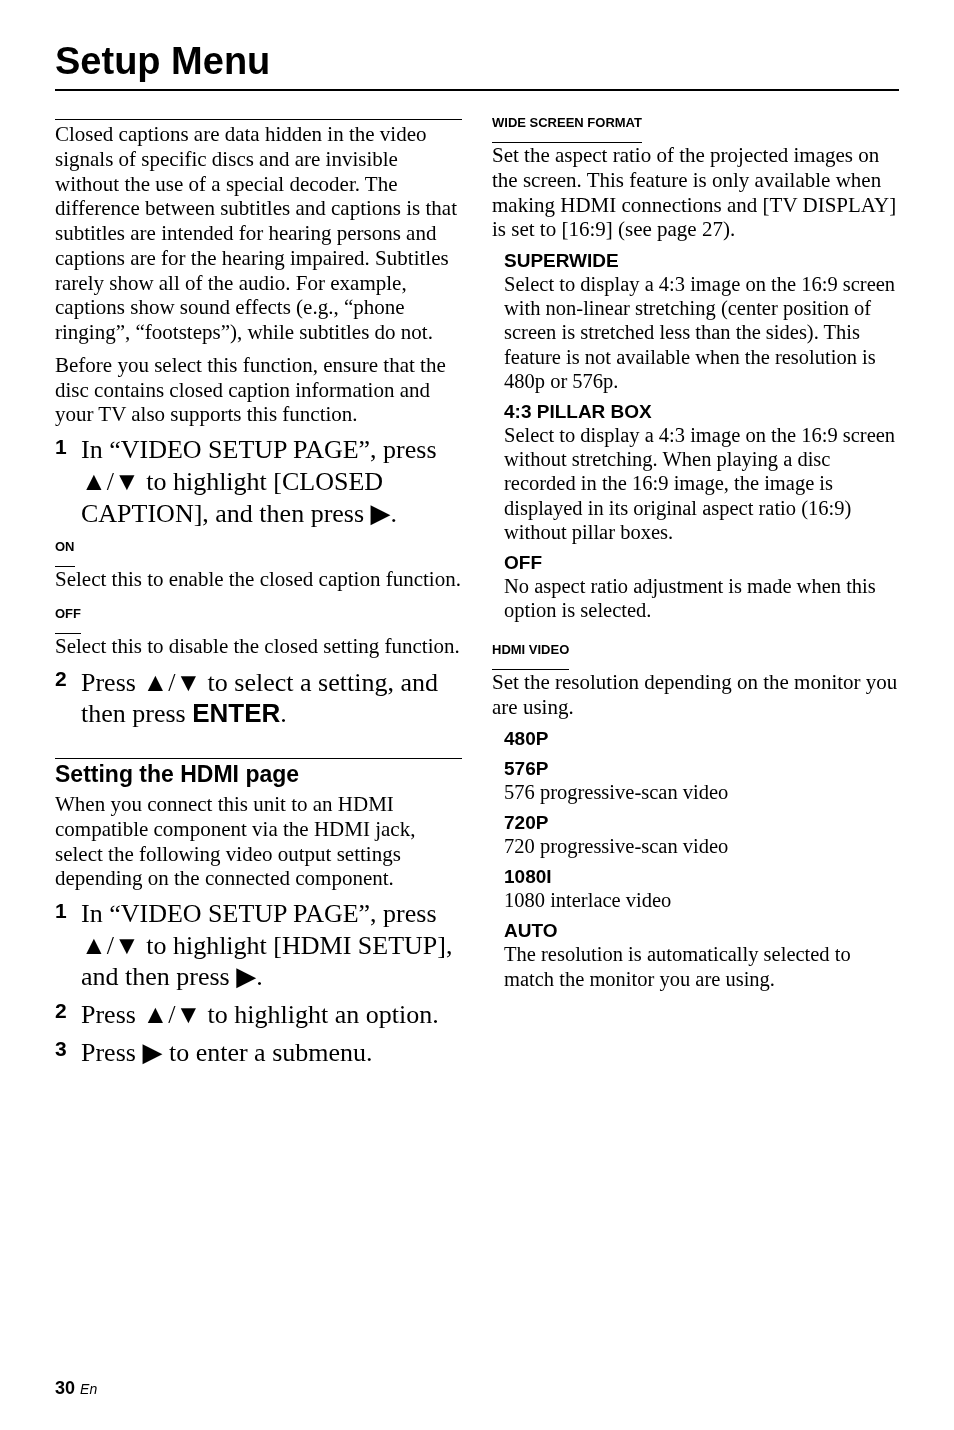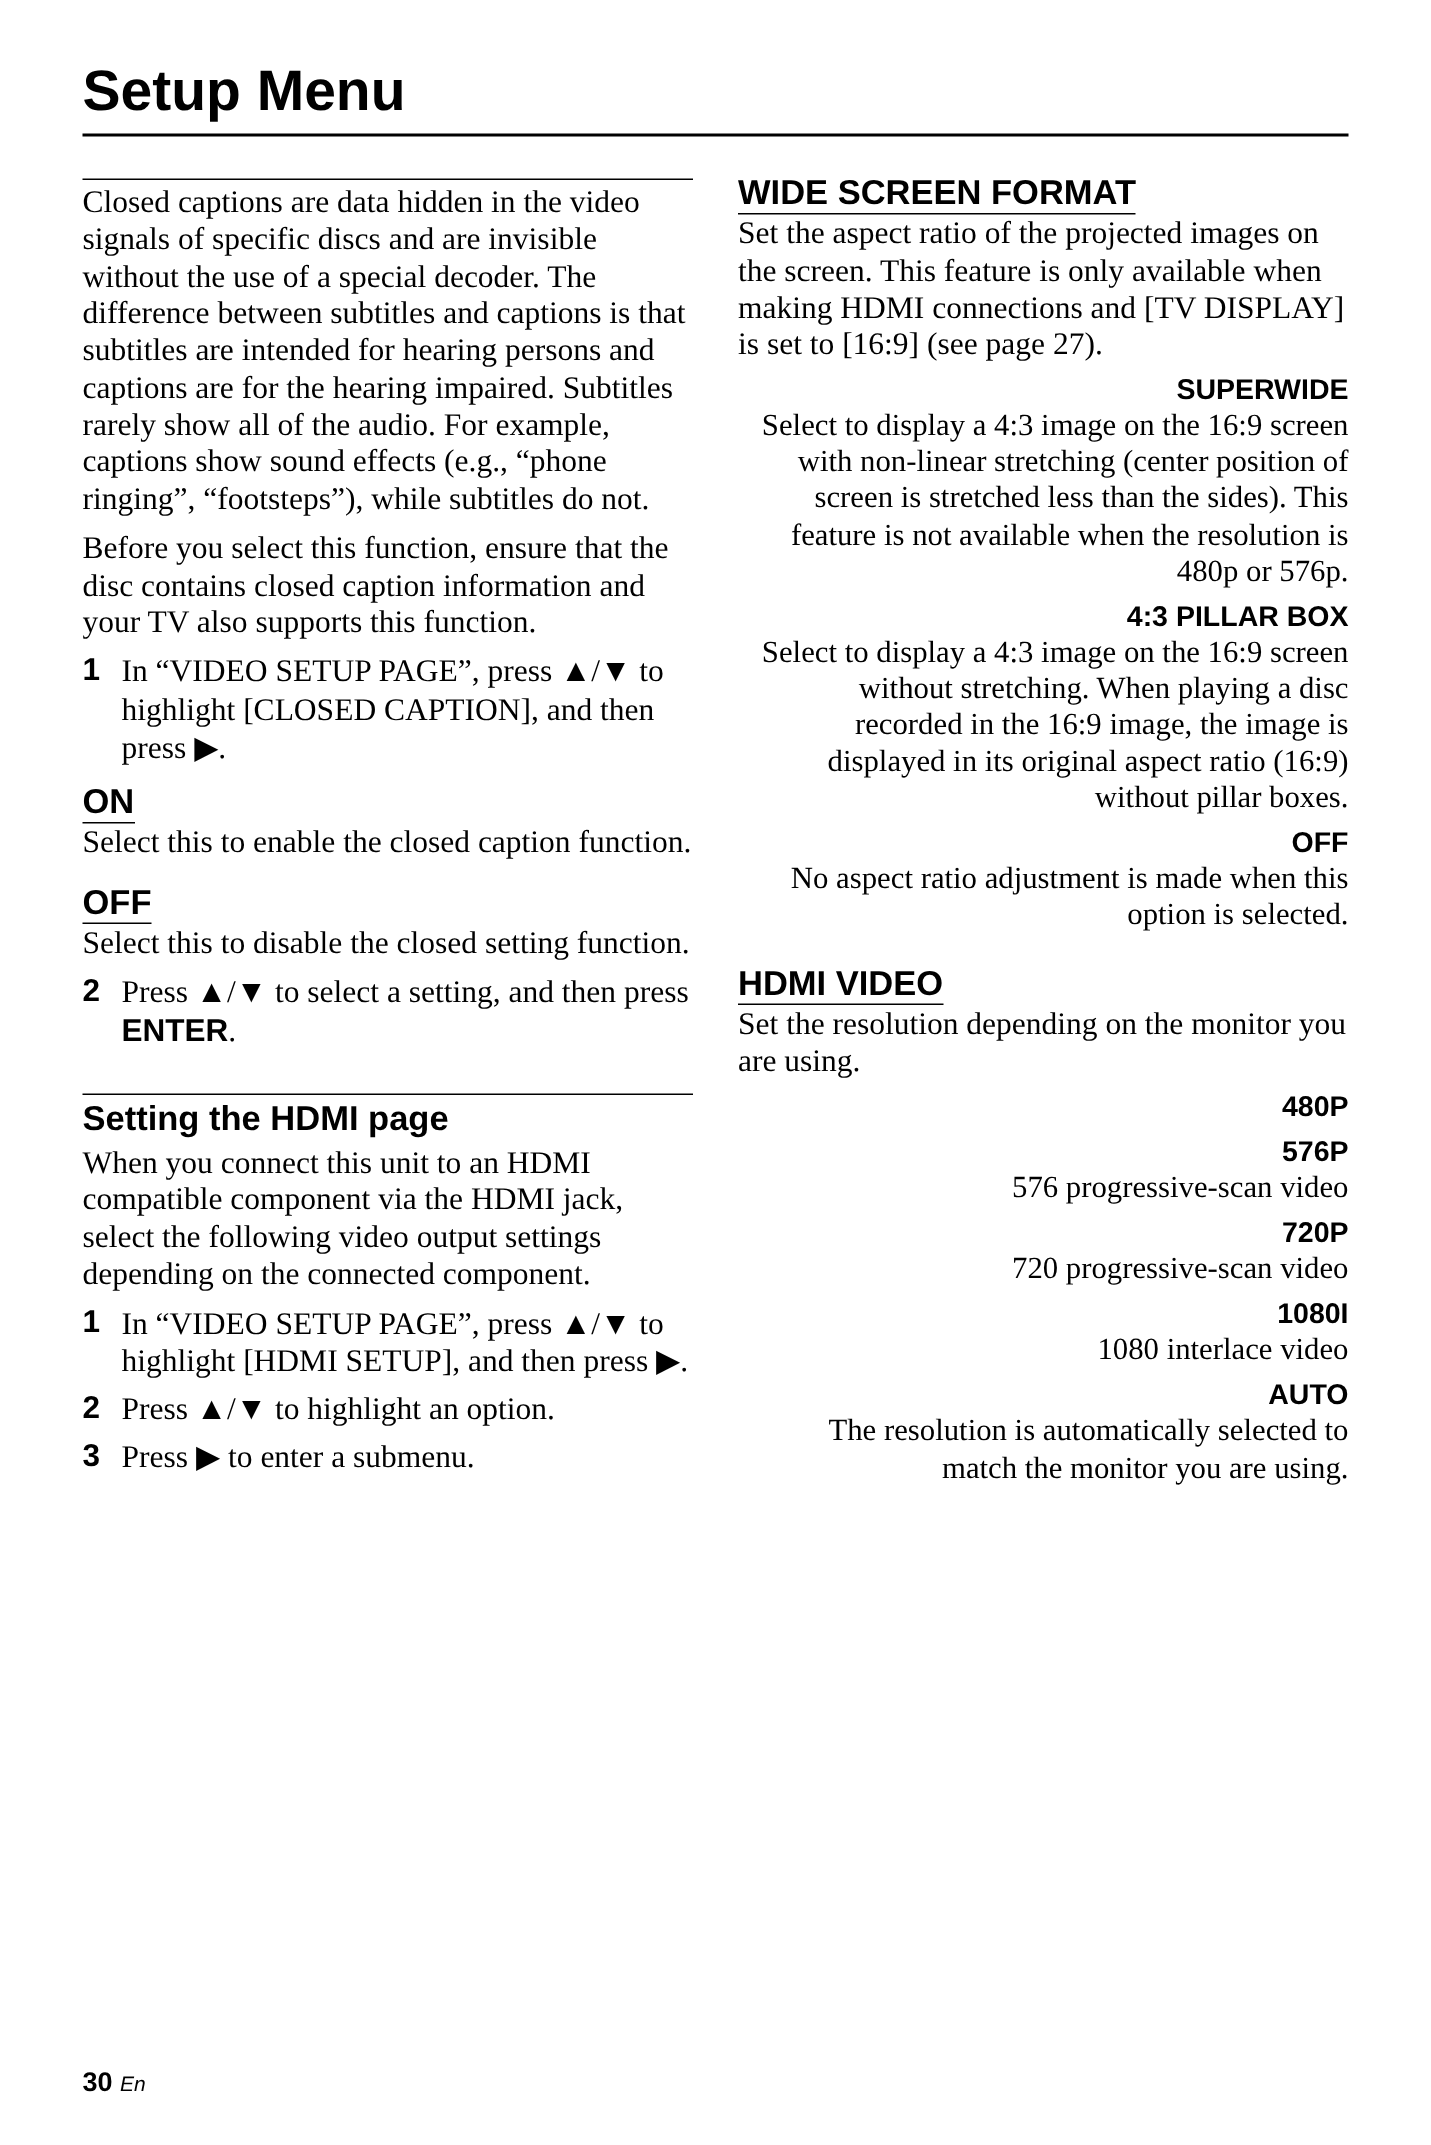--- a/index.html
+++ b/index.html
@@ -57,41 +57,40 @@
     gap: 10px;
     margin: 6px 0 4px 0;
   }
   .step-num {
     font-family: Arial, Helvetica, sans-serif;
     font-weight: 700;
     font-size: 21px;
     min-width: 16px;
   }
   .step-text {
-    font-size: 21px;
+    font-size: 26px;
     line-height: 1.18;
   }
   .sub-heading-ul {
     font-family: Arial, Helvetica, sans-serif;
     font-weight: 700;
-    font-size: 23px;
+    font-size: 13px;
     border-bottom: 1px solid #000;
     display: inline-block;
-    padding-bottom: 0;
+    padding-bottom: 12px;
     margin-top: 6px;
   }
   .sub-heading-plain {
     font-family: Arial, Helvetica, sans-serif;
     font-weight: 700;
     font-size: 19px;
     margin-top: 8px;
   }
   .indent-block {
     margin-left: 12px;
-    text-align: right;
   }
   .indent-block .body { font-size: 20.5px; }
   .ui-label {
     font-family: Arial, Helvetica, sans-serif;
     font-weight: 700;
   }
   .tri {
     font-family: Arial, Helvetica, sans-serif;
     display: inline-block;
     transform: scaleX(1);

